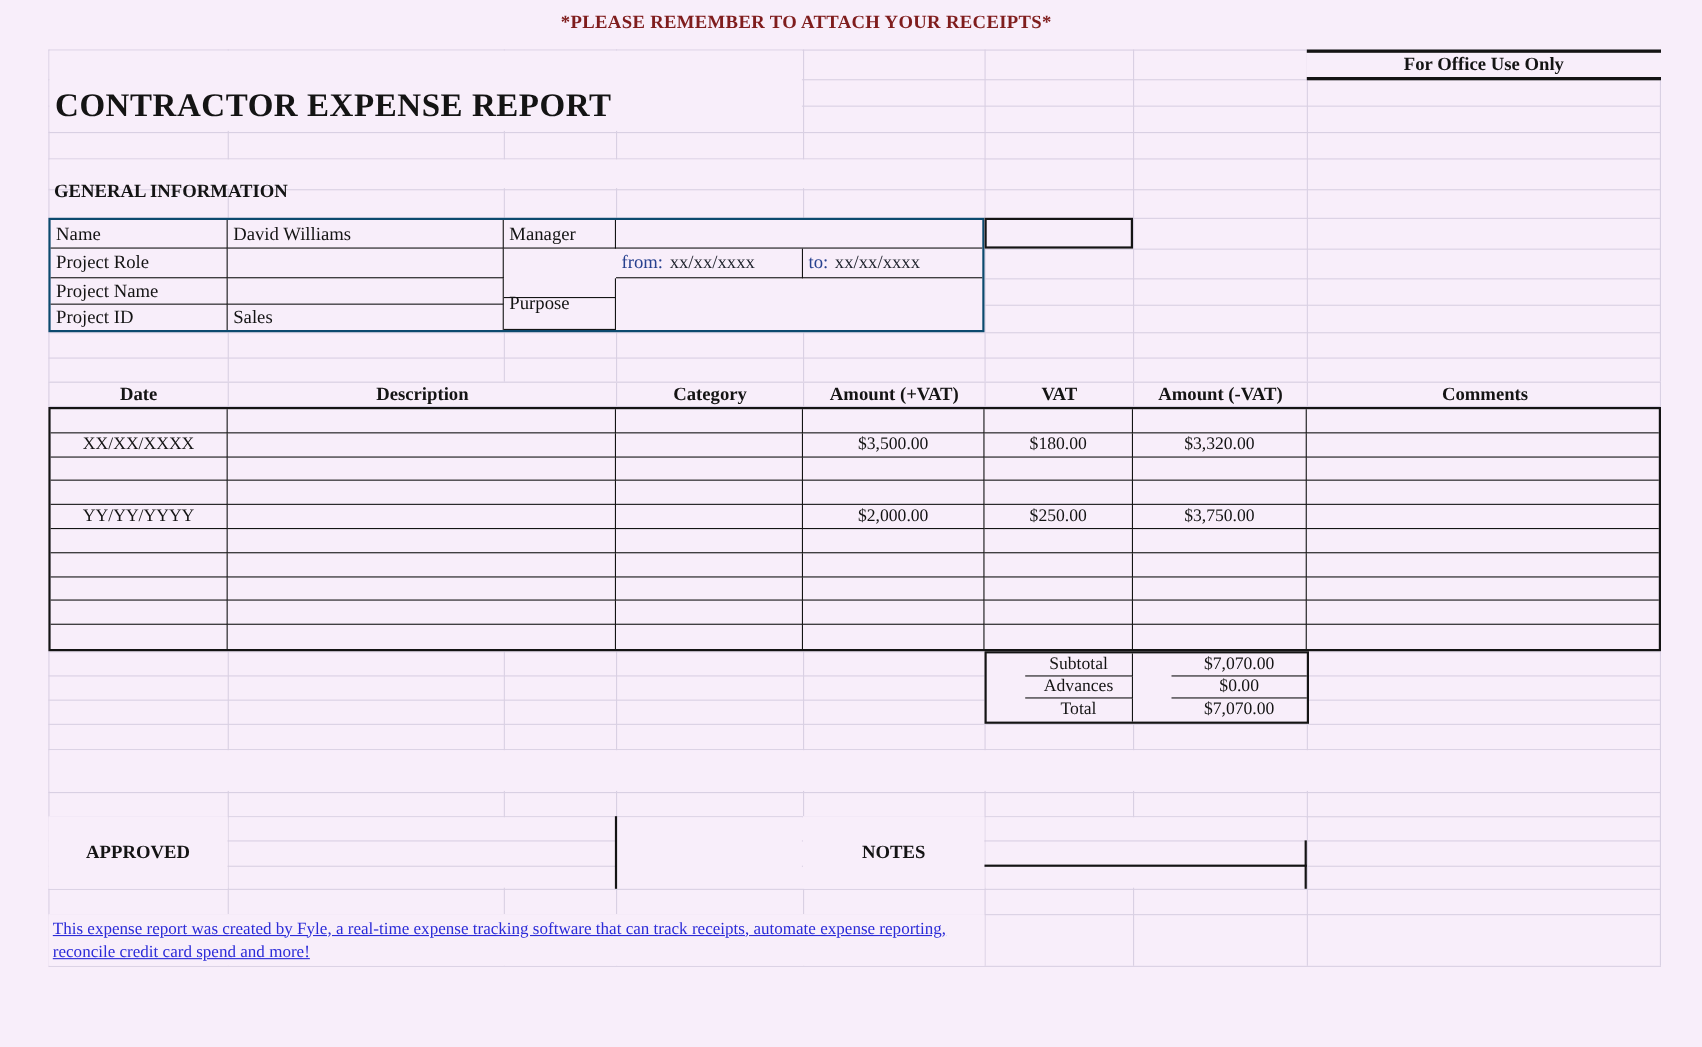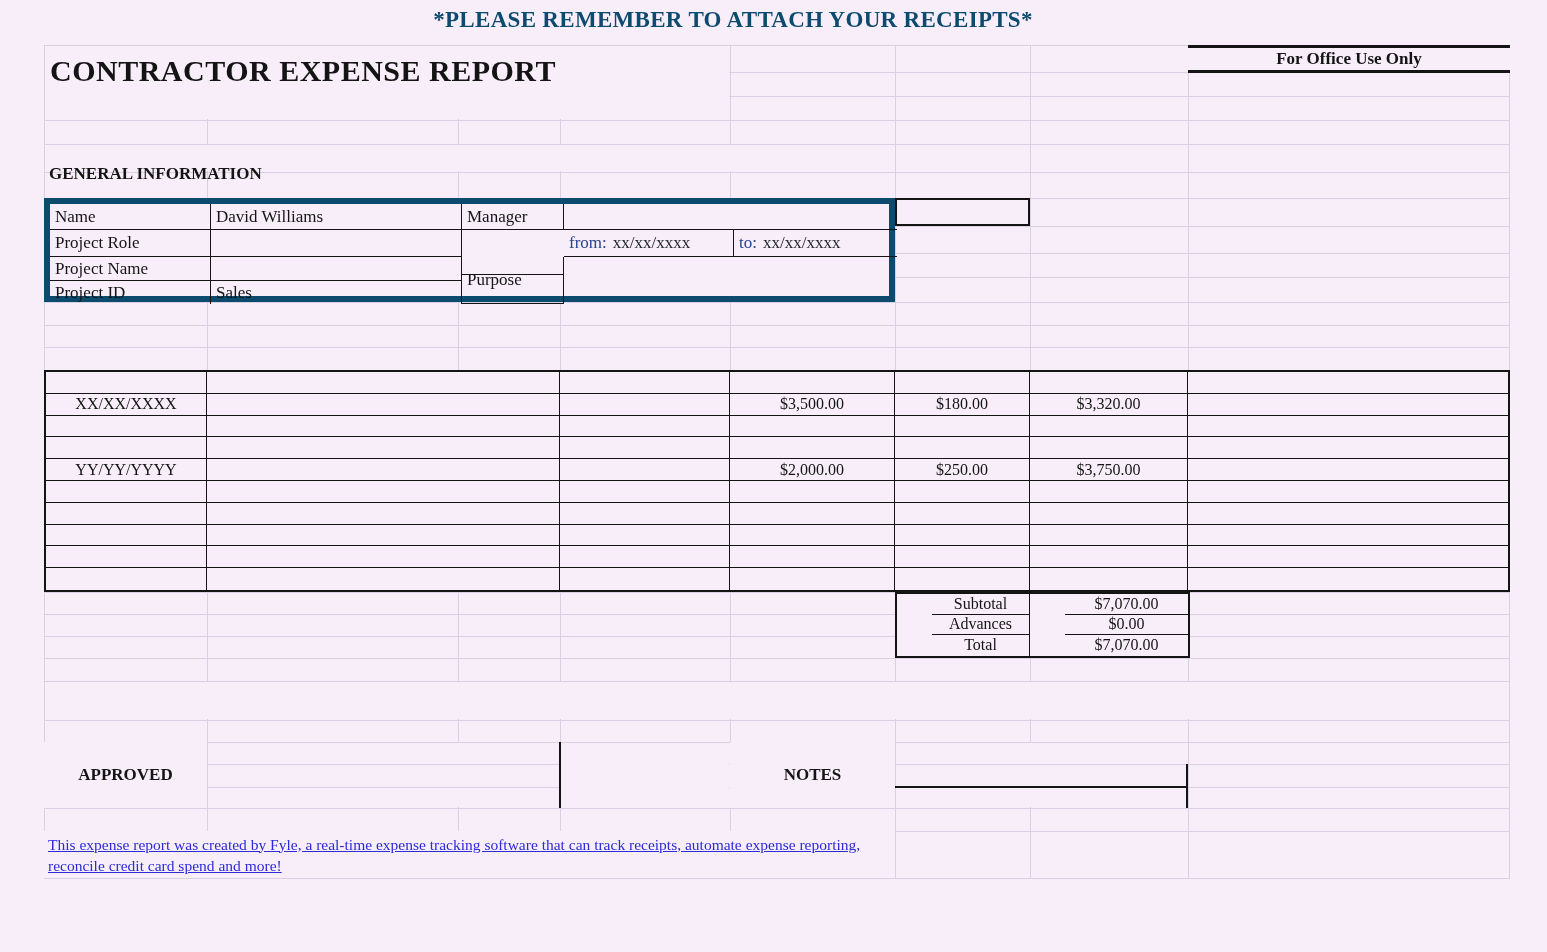--- a/index.html
+++ b/index.html
@@ -8,43 +8,43 @@
   #canvas *{box-sizing:border-box;}
   
   #grid{position:absolute;inset:0;z-index:1;}
   .gv{position:absolute;width:1px;top:45px;height:833px;background:#d9d0e3;}
   .gh{position:absolute;height:1px;left:44px;width:1466px;background:#d9d0e3;}
   .mask{position:absolute;background:#f8eefa;z-index:2;}
   .comp{position:absolute;z-index:3;}
   .lightline{position:absolute;z-index:4;background:#d9d0e3;}
   .blackline{position:absolute;z-index:5;background:#141414;}
   
-  .title-cell{left:44px;top:33px;width:686px;height:75px;display:flex;align-items:center;background:transparent;}
+  .title-cell{left:44px;top:58px;width:686px;height:75px;display:flex;align-items:center;background:transparent;}
   .title-cell span{font-size:30px;font-weight:bold;padding-left:6px;letter-spacing:.5px;}
   
   .office-box{left:1188px;top:45px;width:322px;height:28px;border-top:3px solid #141414;border-bottom:3px solid #141414;background:#f8eefa;display:flex;align-items:center;justify-content:center;font-weight:bold;font-size:17px;}
   
   .gi-title{left:44px;top:160px;width:851px;height:28px;display:flex;align-items:center;font-weight:bold;font-size:17px;padding-left:5px;}
   
-  .info-block{left:44px;top:198px;width:851px;height:104px;border:6px solid #0c4a6e;background:#f8eefa;display:grid;grid-template-columns:161px 251px 102px 170px 163px;grid-template-rows:26px 27px 24px 23px;}
+  .info-block{left:44px;top:198px;width:851px;height:104px;border:2px solid #0c4a6e;background:#f8eefa;display:grid;grid-template-columns:161px 251px 102px 170px 163px;grid-template-rows:26px 27px 24px 23px;}
   .info-block>div{border-right:1.5px solid #141414;border-bottom:1.5px solid #141414;display:flex;align-items:center;padding-left:5px;font-size:17px;overflow:hidden;white-space:nowrap;}
   .mgr-box{left:895px;top:198px;width:135px;height:28px;border:2px solid #141414;background:#f8eefa;}
   .navy{color:#27418f;}
   .ppval{color:#20242e;margin-left:6px;}
   
   .thead{left:44px;top:347px;width:1466px;height:23px;border:1px solid #d9d0e3;background:#f8eefa;display:grid;grid-template-columns:163px 353px 170px 165px 135px 158px 322px;}
   .thead>div{border-right:1px solid #d9d0e3;display:flex;align-items:center;justify-content:center;font-weight:bold;font-size:17px;}
   
   .tbody{left:44px;top:370px;width:1466px;height:222px;border:2px solid #141414;background:#f8eefa;display:grid;grid-template-columns:161px 353px 170px 165px 135px 158px 320px;grid-template-rows:repeat(10,21.8px);}
   .tbody>div{border-right:1.5px solid #141414;border-bottom:1.5px solid #141414;display:flex;align-items:center;justify-content:center;font-size:16px;overflow:hidden;}
   
   .summary{left:895px;top:592px;width:295px;height:66px;border:2px solid #141414;background:#f8eefa;display:grid;grid-template-columns:133px 158px;grid-template-rows:repeat(3,20.6px);}
   .summary>div{border-right:1.5px solid #141414;border-bottom:1.5px solid #141414;display:flex;align-items:center;justify-content:center;font-size:16px;margin-left:35px;}
   
-  .banner{left:44px;top:681px;width:1466px;height:39px;display:flex;align-items:center;justify-content:center;font-weight:bold;font-size:23px;color:#0c4a6e;background:#f8eefa;z-index:2;letter-spacing:.3px;}
+  .banner{left:44px;top:681px;width:1466px;height:39px;display:flex;align-items:center;justify-content:center;font-weight:bold;font-size:17px;color:#7f1d1d;background:#f8eefa;z-index:2;letter-spacing:.3px;}
   
   .approved{left:44px;top:742px;width:163px;height:66px;display:flex;align-items:center;justify-content:center;font-weight:bold;font-size:17px;background:#f8eefa;}
   .notes{left:730px;top:742px;width:165px;height:66px;display:flex;align-items:center;justify-content:center;font-weight:bold;font-size:17px;background:#f8eefa;}
   
   .footer-cell{left:44px;top:831px;width:851px;height:47px;background:#f8eefa;display:flex;align-items:center;}
   .footer-cell a{display:block;width:820px;padding-left:4px;font-size:15.5px;line-height:21px;color:#2b2bd8;text-decoration:underline;}
 </style>
 </head>
 <body>
 
@@ -122,20 +122,29 @@
     </div>
     <div style="grid-row:3;grid-column:1;">Project Name</div>
     <div style="grid-row:3;grid-column:2;"></div>
     <div style="grid-row:3/5;grid-column:3;">Purpose</div>
     <div style="grid-row:3/5;grid-column:4/6;border-right:none;border-bottom:none;"></div>
     <div style="grid-row:4;grid-column:1;border-bottom:none;">Project ID</div>
     <div style="grid-row:4;grid-column:2;border-bottom:none;">Sales</div>
   </div>
   <div class="comp mgr-box"></div>
 
+  <div class="comp thead">
+    <div>Date</div>
+    <div>Description</div>
+    <div>Category</div>
+    <div>Amount (+VAT)</div>
+    <div>VAT</div>
+    <div>Amount (-VAT)</div>
+    <div style="border-right:none;">Comments</div>
+  </div>
 
   <div class="comp tbody">
     <div></div>
       <div></div>
       <div></div>
       <div></div>
       <div></div>
       <div></div>
       <div style="border-right:none;"></div>
     <div>XX/XX/XXXX</div>

